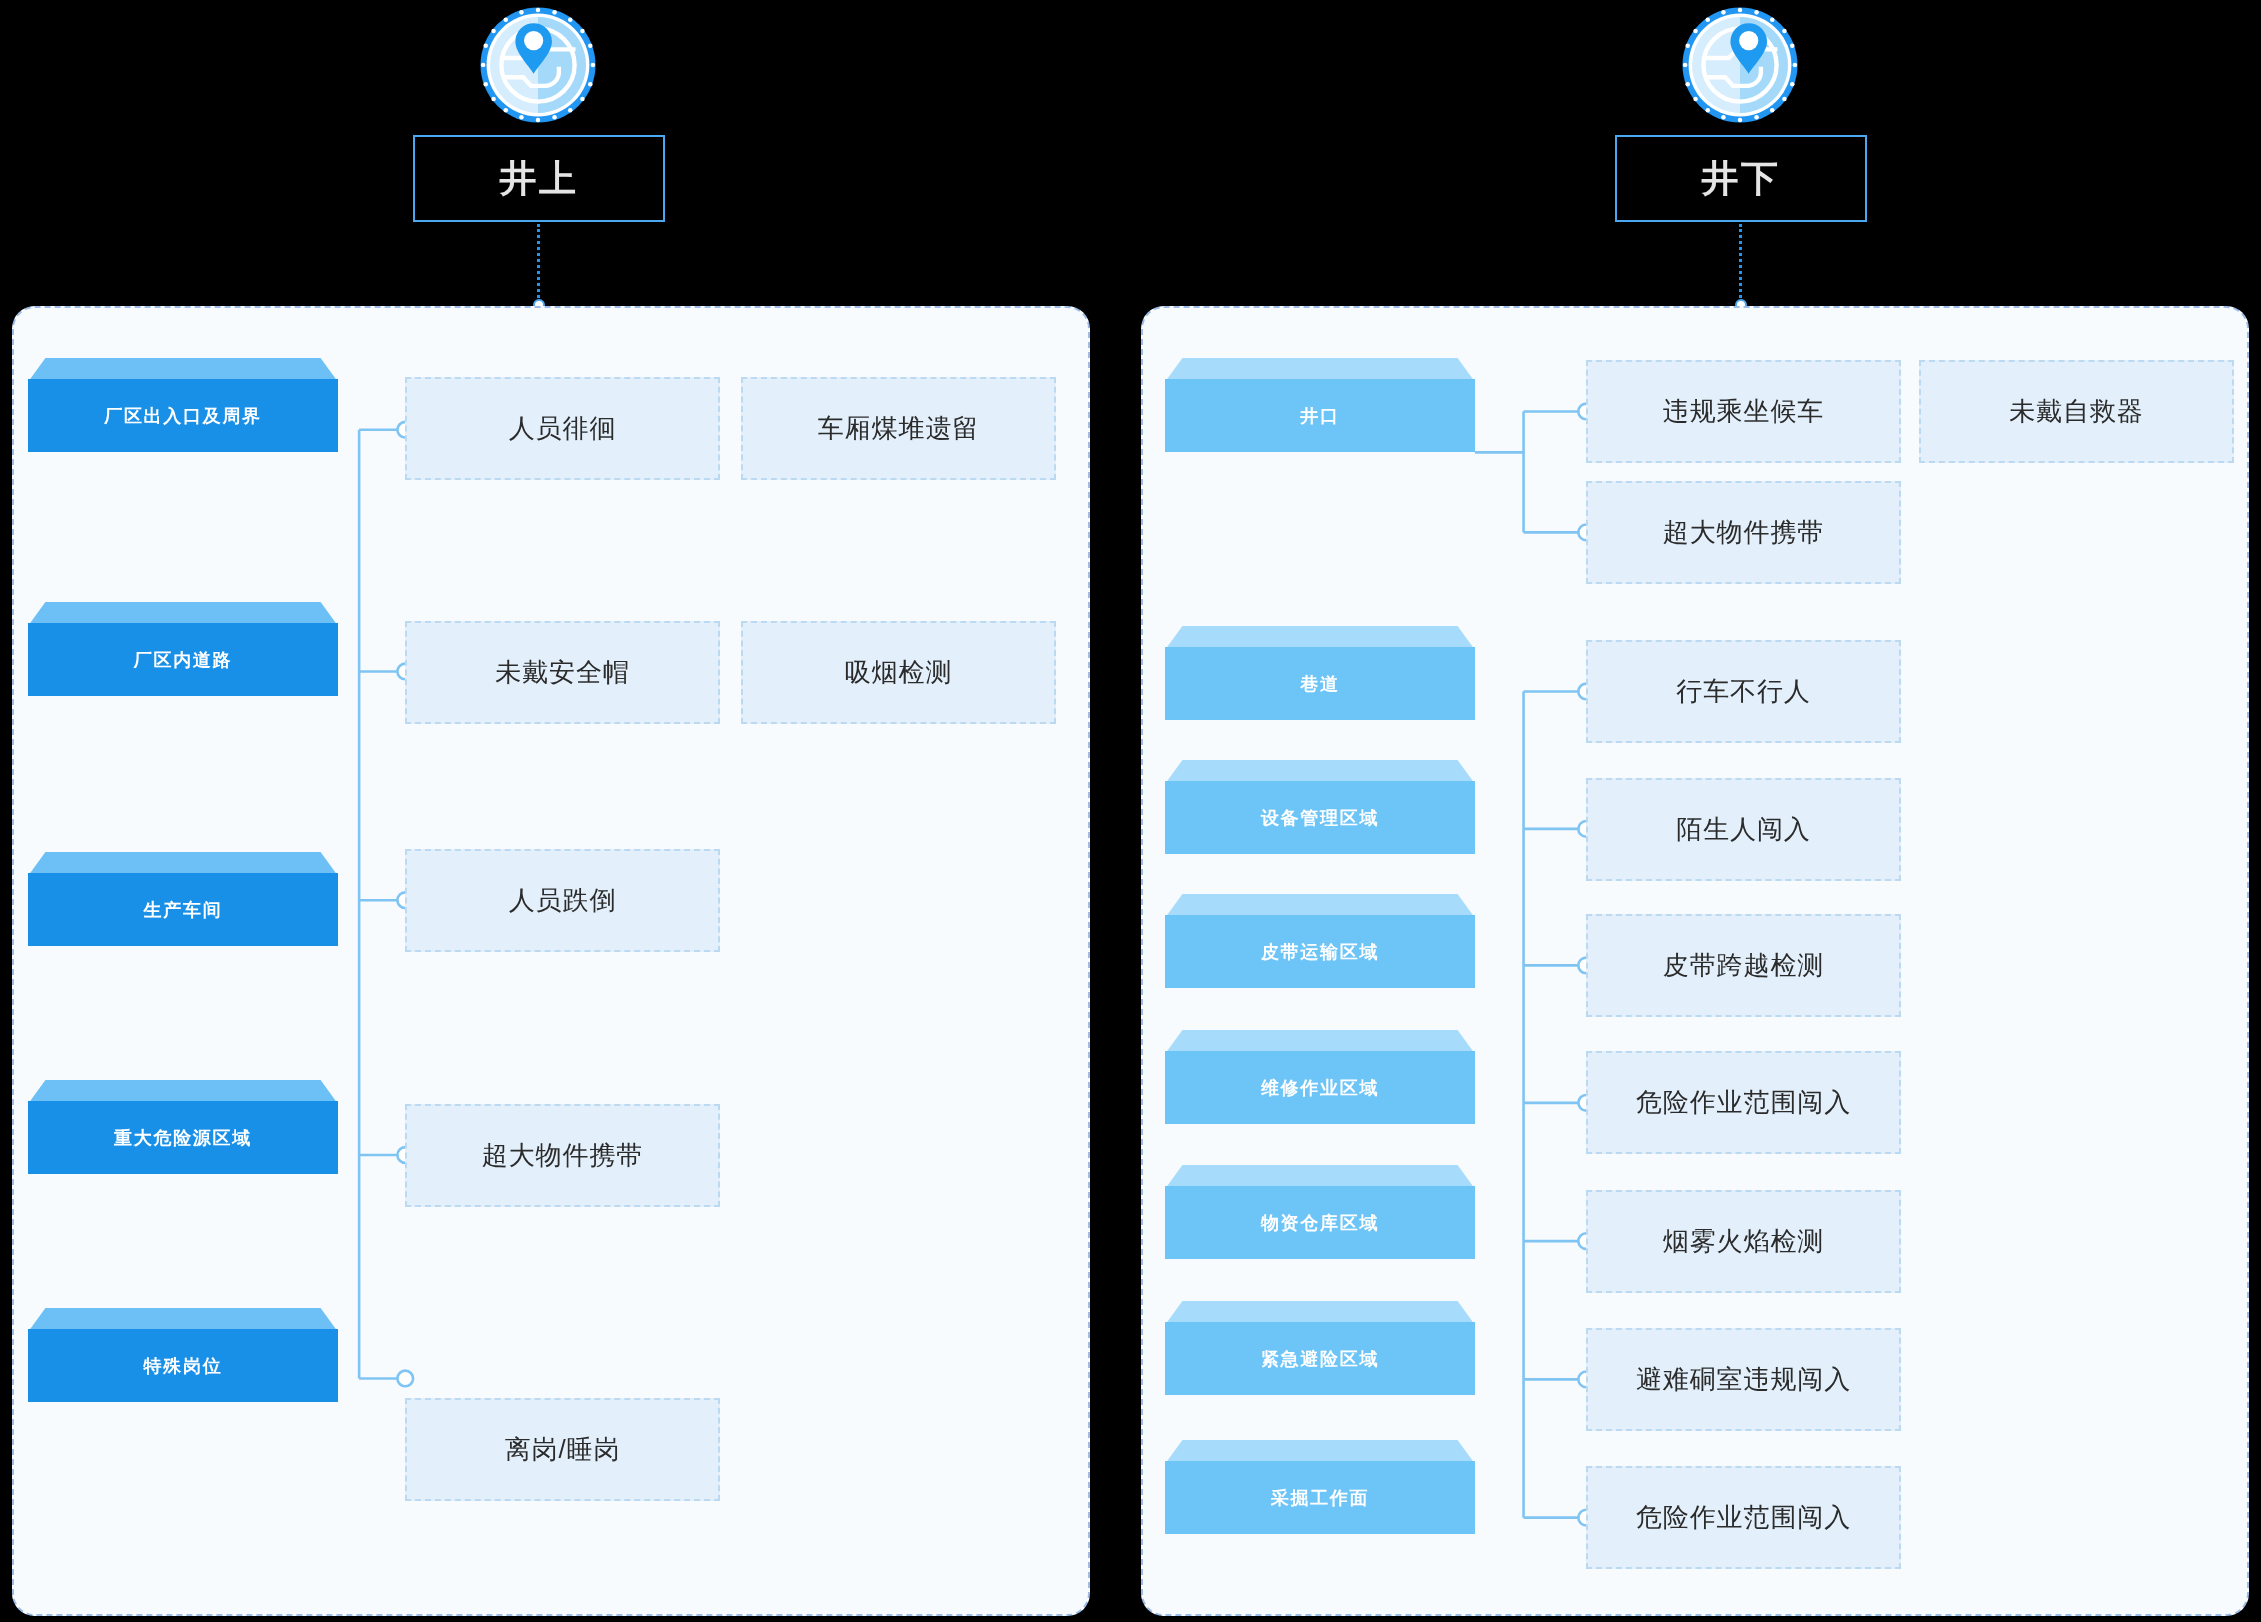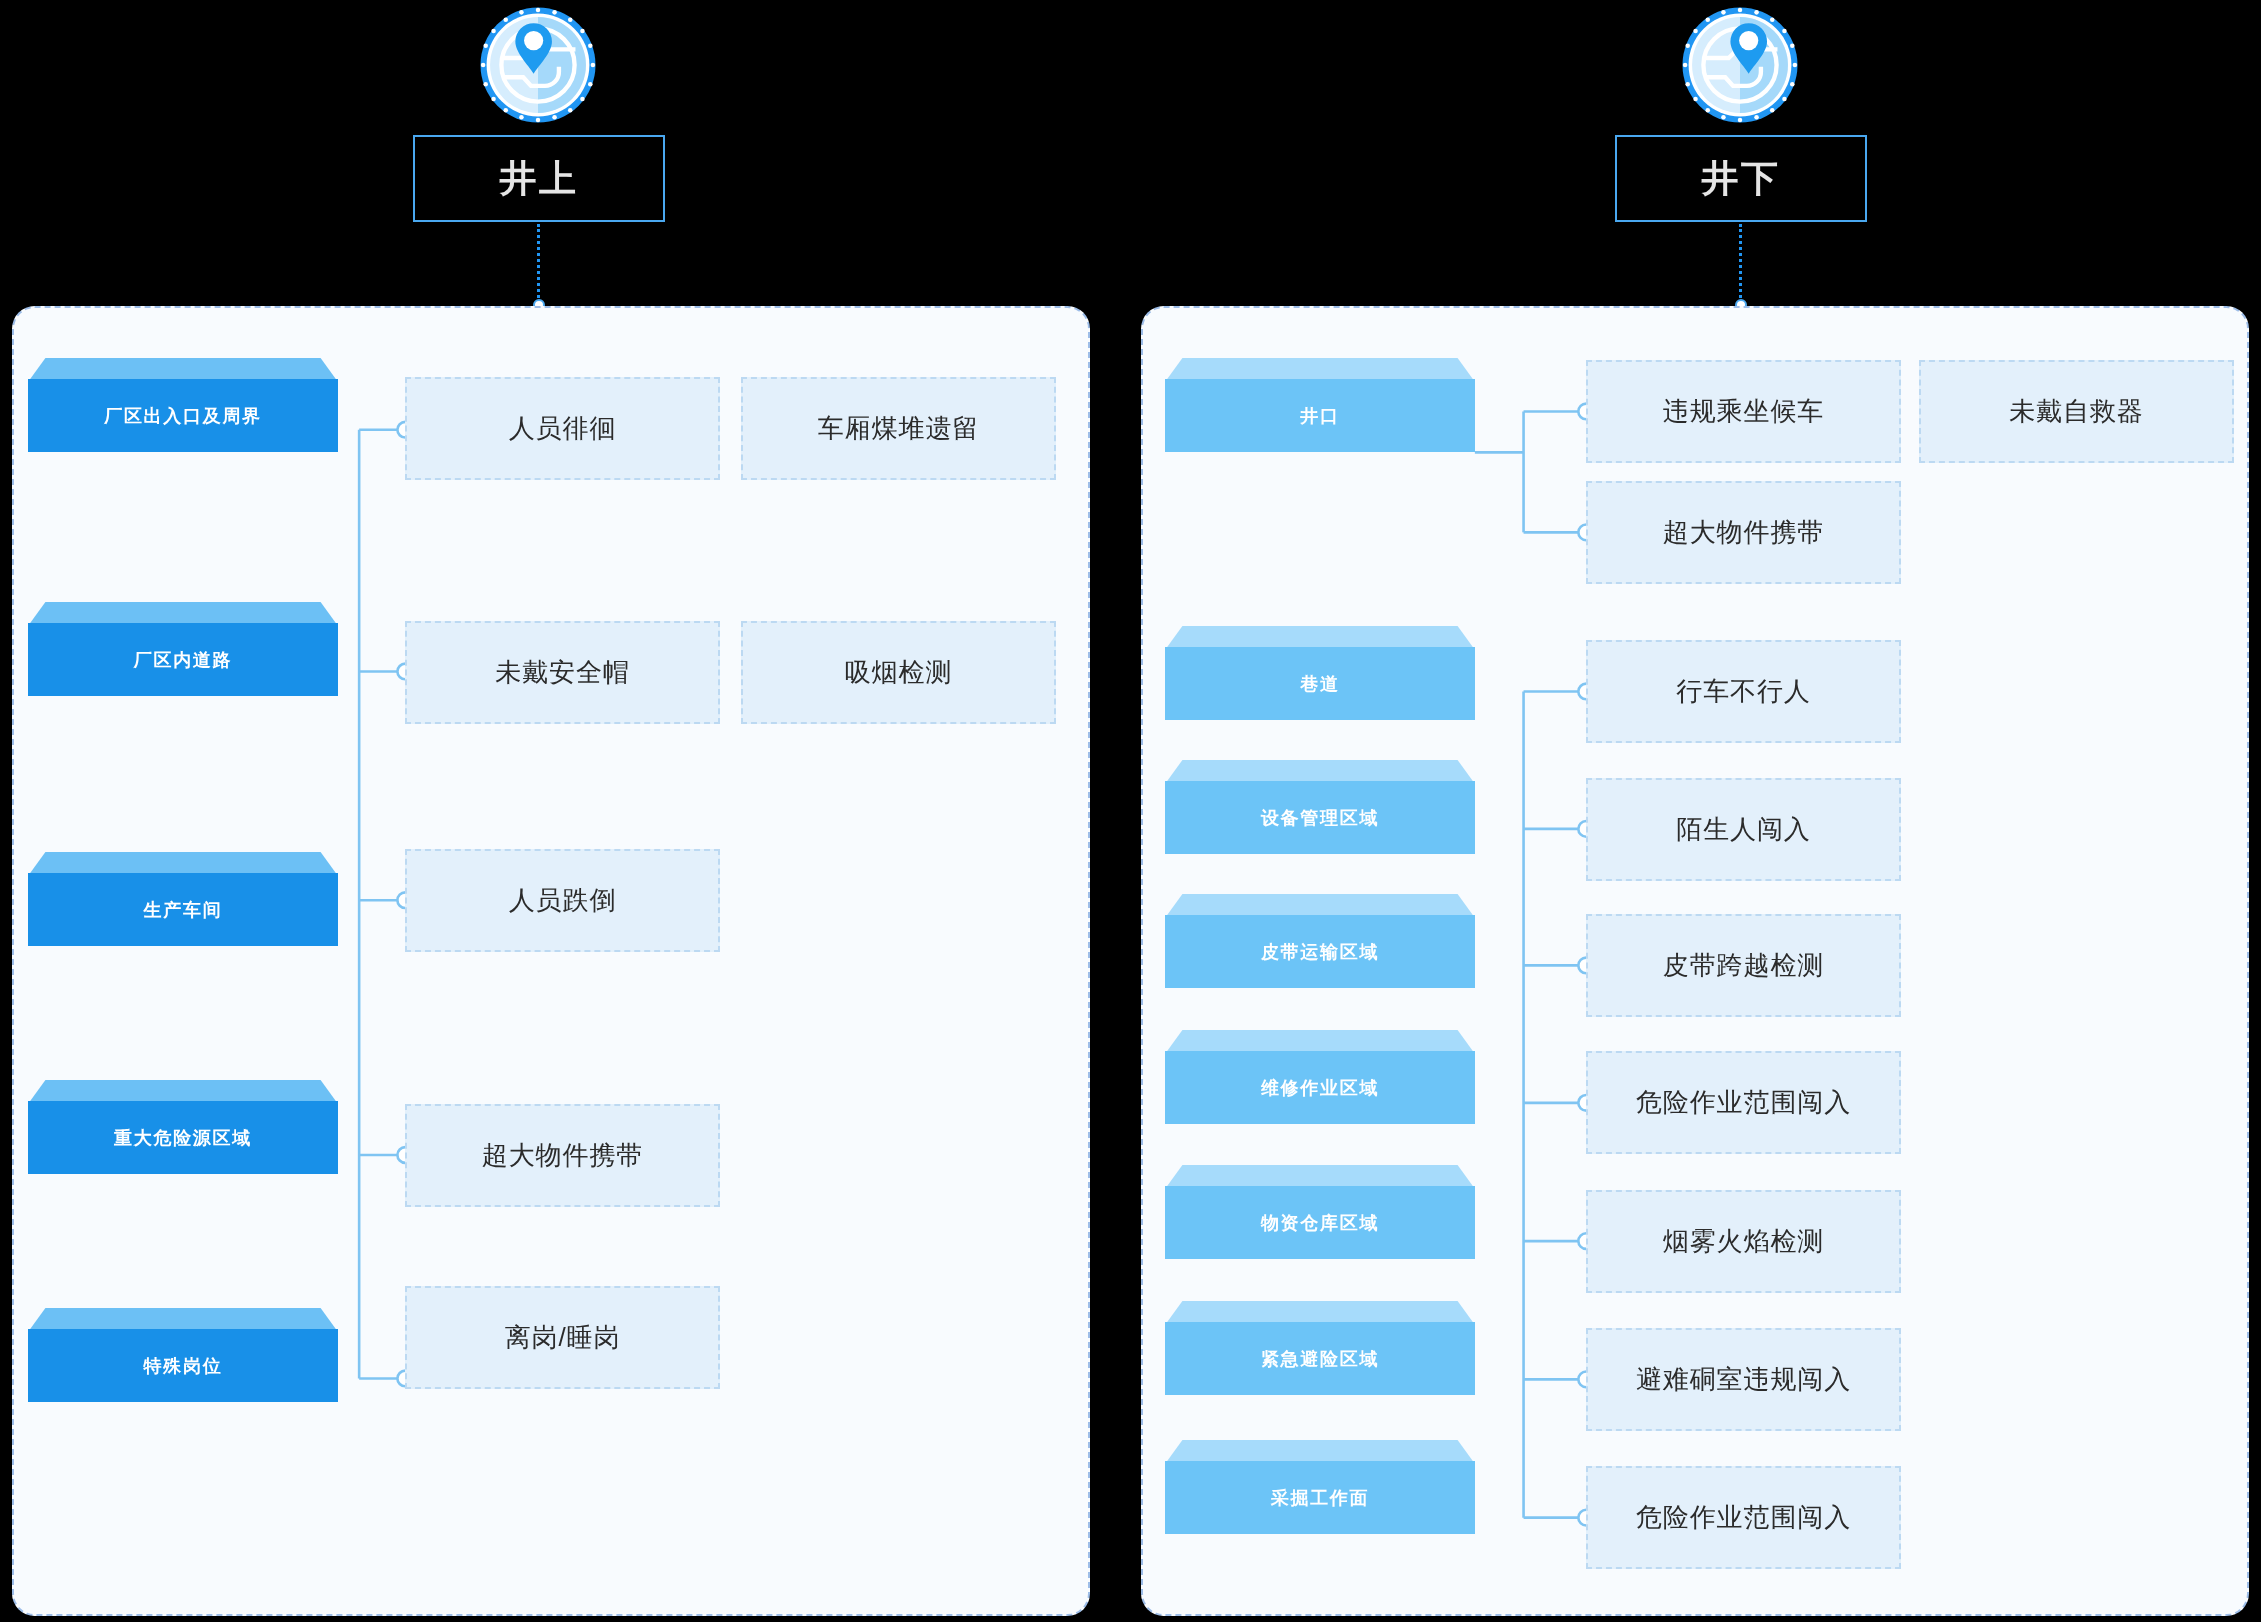--- a/index.html
+++ b/index.html
@@ -182,21 +182,21 @@
     </div>
 
   <div class="item" style="left:405px;top:849px;width:315px;height:103px;">
     <span>人员跌倒</span>
     </div>
 
   <div class="item" style="left:405px;top:1104px;width:315px;height:103px;">
     <span>超大物件携带</span>
     </div>
 
-  <div class="item" style="left:405px;top:1286px;width:315px;height:103px;">
+  <div class="item" style="left:405px;top:1398px;width:315px;height:103px;">
     <span>离岗/睡岗</span>
     </div>
 
   <div class="topicon" style="left:1679px;top:3.5px;">
     <svg viewBox="0 0 140 140">
       <circle cx="70" cy="70" r="66" fill="#2196f3"></circle>
       <circle cx="70" cy="70" r="59" fill="#ffffff"></circle>
       <circle cx="70" cy="70" r="55" fill="#d6edfd"></circle>
       <path d="M70 15 A55 55 0 0 1 70 125 Z" fill="#a5d9fa"></path>
       <g fill="none" stroke="#ffffff" stroke-width="5">

